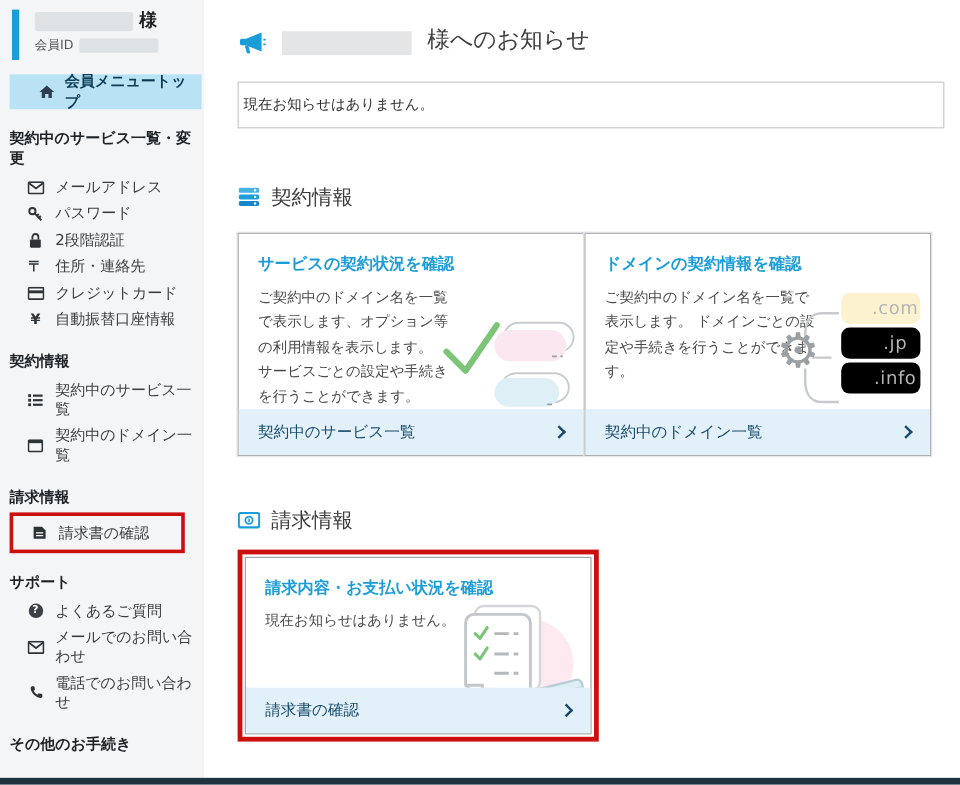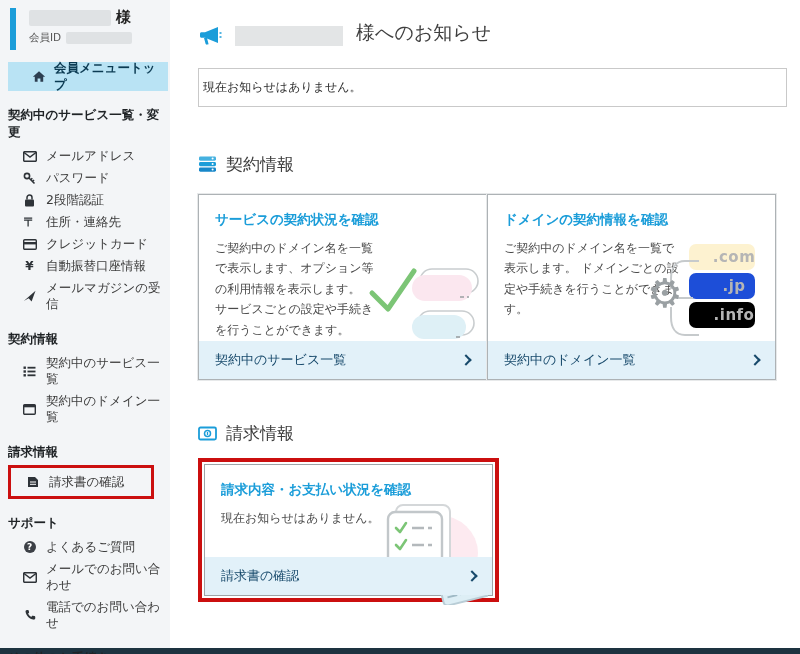--- a/index.html
+++ b/index.html
@@ -54,30 +54,30 @@
   .card-foot {
     position:absolute; left:0; right:0; bottom:0; height:38px; background:#e2f1f9;
     display:flex; align-items:center; justify-content:space-between;
     padding:0 16px; font-size:13px; color:#17496b; cursor:pointer;
   }
   .chev { width:8px; height:8px; border-top:2px solid #17496b; border-right:2px solid #17496b; transform:rotate(45deg); }
 
   .illus { position:absolute; }
   .illus-service { top:58px; right:6px; }
   .illus-domain { top:46px; right:8px; width:118px; height:112px; }
-  .badge { width:66px; height:26px; border-radius:7px; font-size:15px; font-weight:bold; color:#b5b5b5;
-           display:flex; align-items:center; justify-content:center; margin:3px 12px 3px auto; letter-spacing:0.5px;padding-left:24px; }
+  .badge { width:66px; height:26px; border-radius:7px; font-size:15px; font-weight:normal; color:#b5b5b5;
+           display:flex; align-items:center; justify-content:center; margin:3px 0 3px auto; letter-spacing:0.5px;padding-left:24px; }
   .b-com { background:#fdf2d0; }
-  .b-jp  { background:#1d4ed8; }
+  .b-jp  { background:#000000; }
   .b-info{ background:#000000; }
   .gear-glyph { position:absolute; left:-2px; top:32px; font-size:40px; color:#9aa0a3; line-height:1; }
   .domain-arcs { position:absolute; left:14px; top:6px; }
 
   .red-wrap { display:inline-block; border:4px solid #cb0f0f; padding:2px; margin-top:13px; background:#fff; }
-  .card.billing-card { height:132px; box-shadow:none; border:1px solid #9fa4a7; }
+  .card.billing-card { height:148px; box-shadow:none; border:1px solid #9fa4a7;font-family:Liberation Mono, monospace; }
   .illus-billing { top:36px; right:4px; }
 
   .bottom-bar { height:6px; background:#1d3340; }
   svg { display:block; }
 </style>
 </head>
 <body>
 
 <div class="app">
 
@@ -150,28 +150,20 @@
           </svg>
       </span>
       <span>クレジットカード</span>
     </div>
 
     <div class="s-item">
       <span class="ic glyph-ic">¥</span>
       <span>自動振替口座情報</span>
     </div>
 
-    <div class="s-item">
-      <span class="ic">
-        <svg width="13" height="12" viewBox="0 0 13 12">
-            <path d="M0.8 11 L12.5 0.8 L8.6 11.4 L5.6 8.2 Z" fill="#2e3338"></path>
-          </svg>
-      </span>
-      <span>メールマガジンの受信</span>
-    </div>
 
     <div class="sec-title">契約情報</div>
 
     <div class="s-item">
       <span class="ic">
         <svg width="13" height="11" viewBox="0 0 13 11">
             <rect x="0.5" y="0.5" width="2.4" height="2.4" fill="#2e3338"></rect>
             <rect x="4.5" y="0.8" width="8" height="1.8" fill="#2e3338"></rect>
             <rect x="0.5" y="4.3" width="2.4" height="2.4" fill="#2e3338"></rect>
             <rect x="4.5" y="4.6" width="8" height="1.8" fill="#2e3338"></rect>

